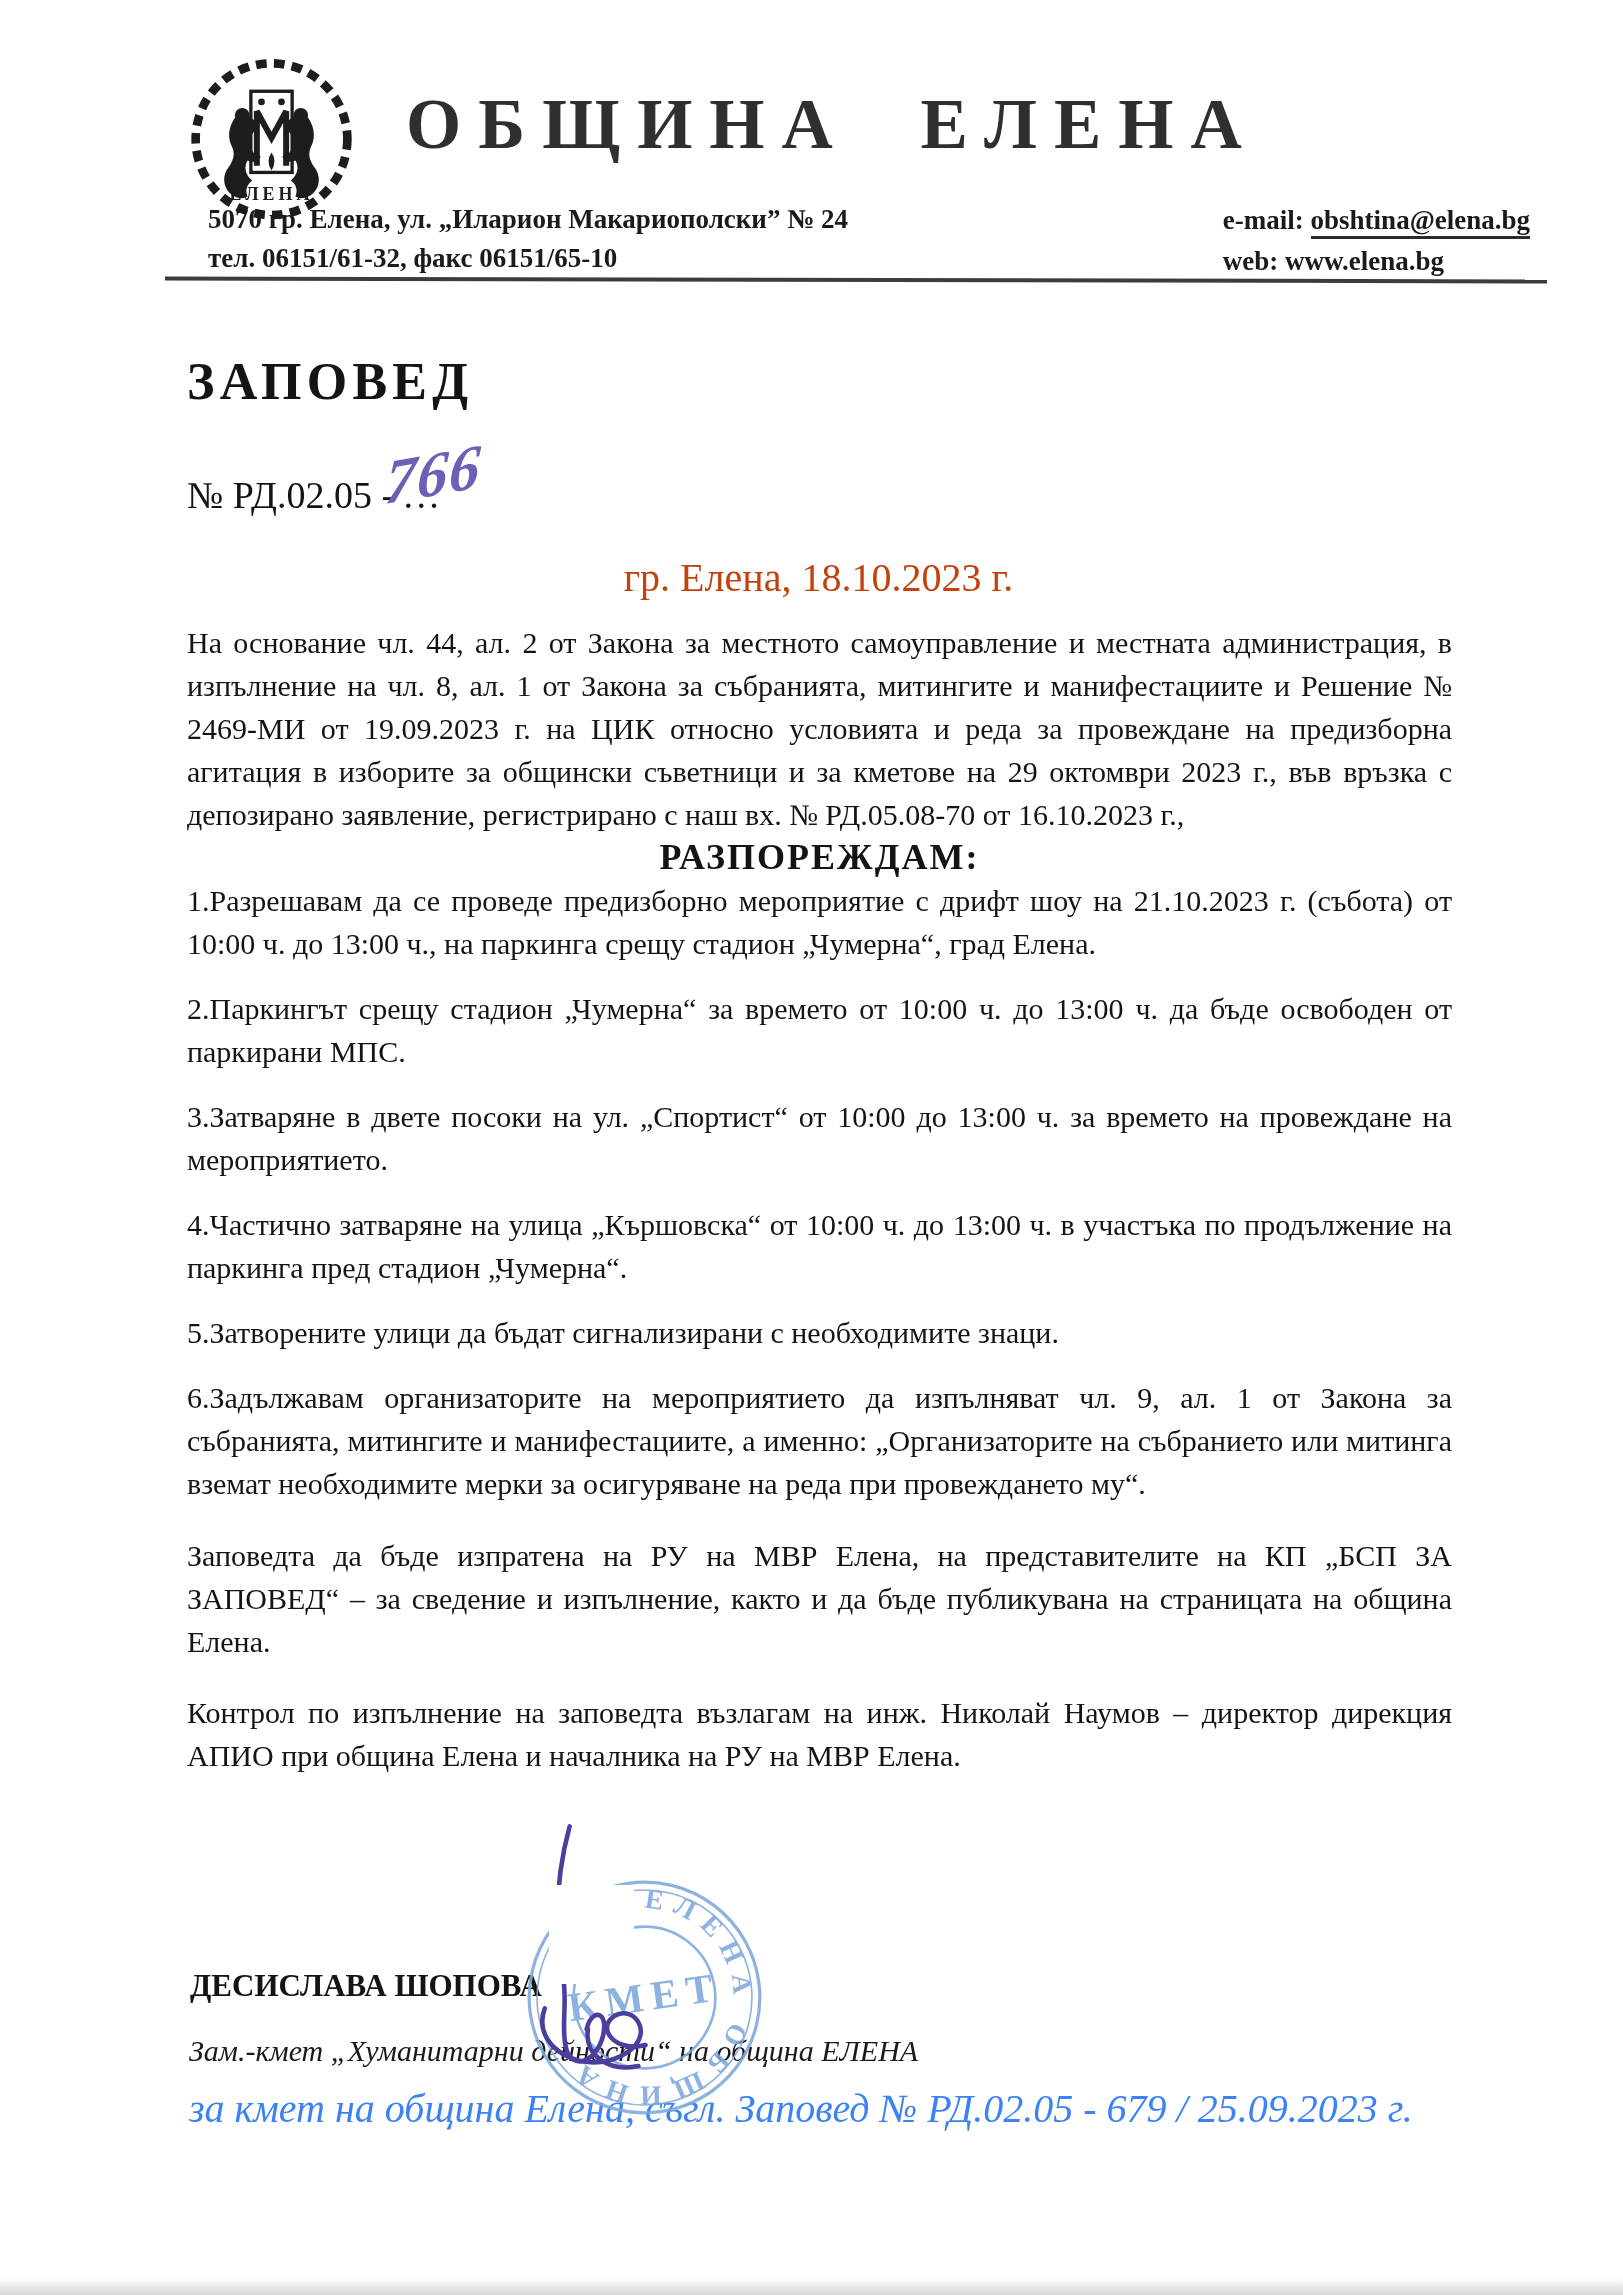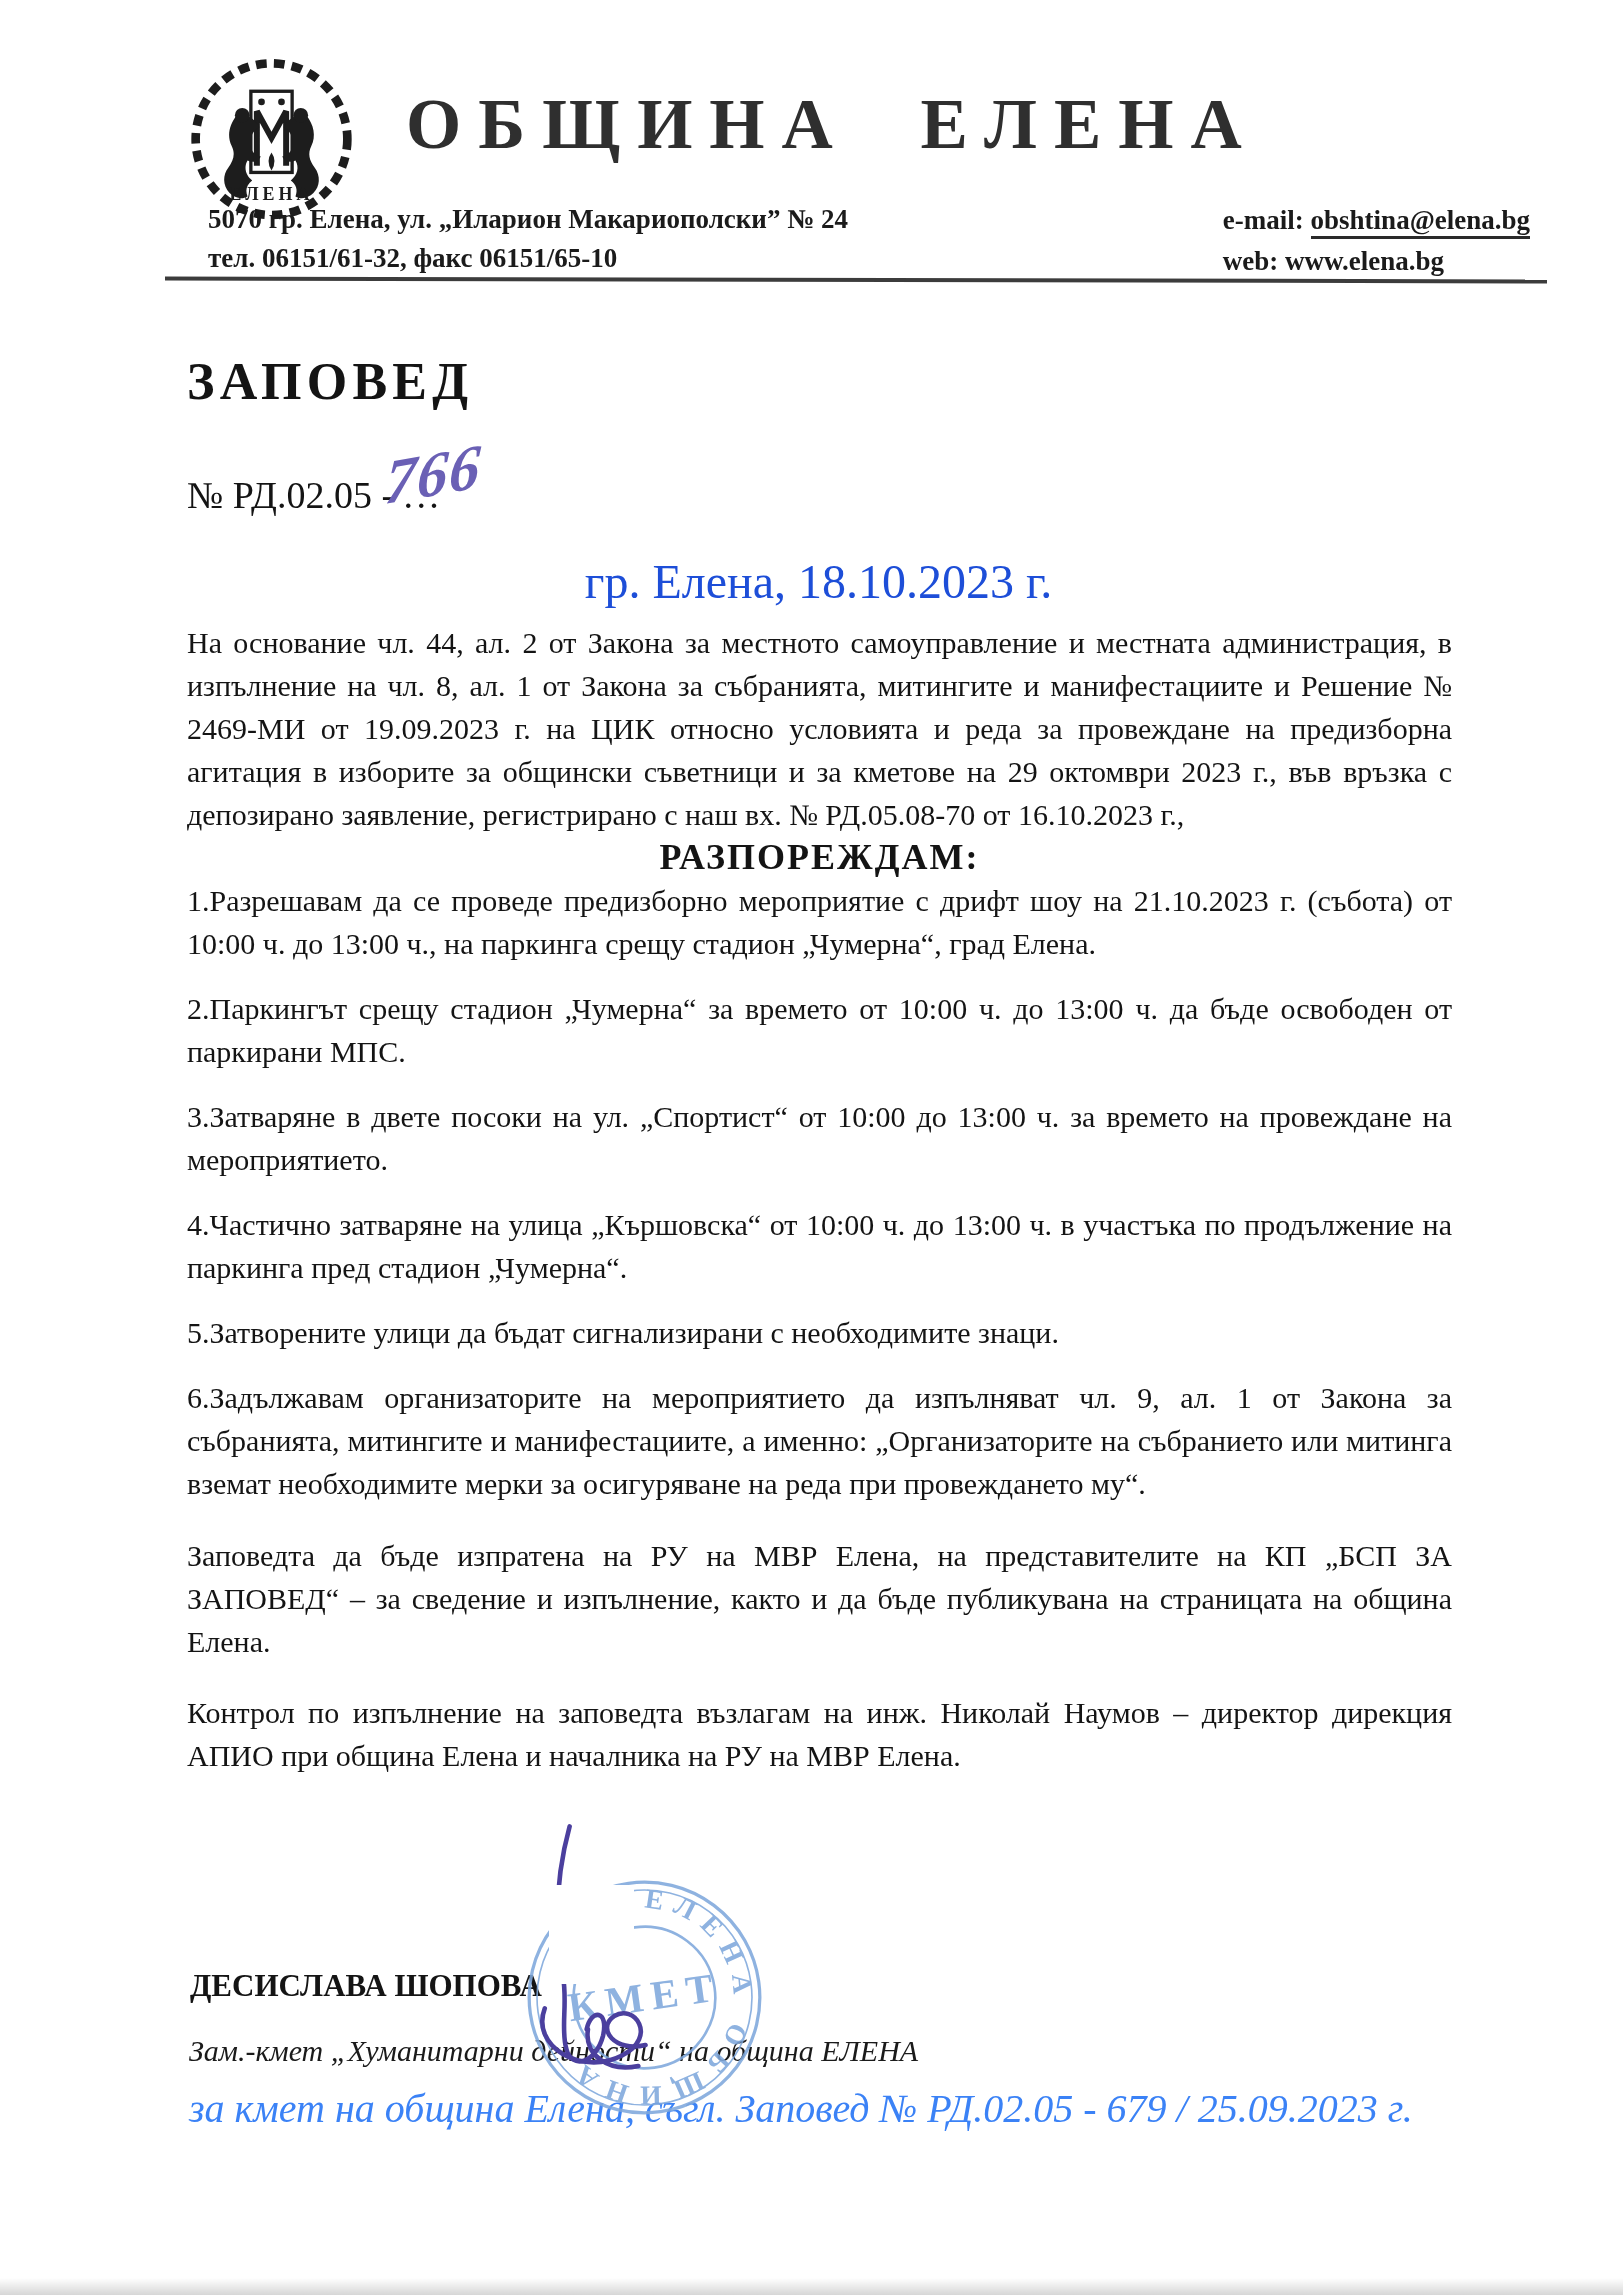--- a/index.html
+++ b/index.html
@@ -48,21 +48,21 @@
   }
   .dots-wrap { position:relative; display:inline-block; letter-spacing:3.3px; }
   .hand {
     position:absolute; left:-18.3px; top:-34px;
     font-size:62px; font-style:italic; font-weight:600;
     color:#6a60b5; transform:rotate(-10deg) skewX(-14deg);
     letter-spacing:1.3px; white-space:nowrap;
   }
   .place-date {
     position:absolute; left:187px; top:554px; width:1263px;
-    text-align:center; font-size:48px; color:#1d4ed8;
+    text-align:center; font-size:40px; color:#c2410c;
   }
 
   
   .body-flow {
     position:absolute; left:187px; top:621px; width:1265px;
     font-size:30px; line-height:43px; text-align:justify; color:#141414;
   }
   .body-flow p { margin:0; }
   .decree-heading {
     text-align:center; font-size:36px; font-weight:700; letter-spacing:2px;

